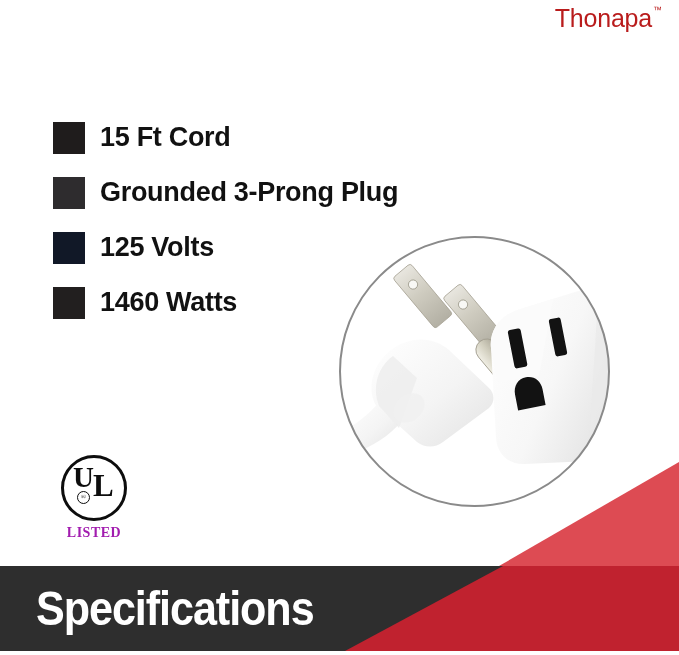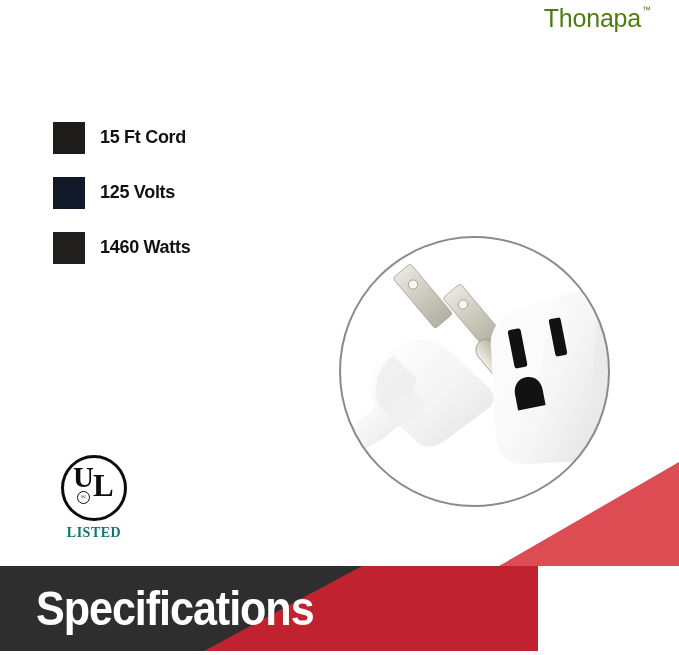--- a/index.html
+++ b/index.html
@@ -13,26 +13,26 @@
     position: relative;
     overflow: hidden;
     font-family: "Liberation Sans", sans-serif;
     -webkit-font-smoothing: antialiased;
   }
 
   
   .brand {
     position: absolute;
     top: 4px;
-    left: 1px;
+    left: 12px;
     width: 649px;
     text-align: right;
     font-size: 25px;
     font-weight: 400;
-    color: #4d7c0f;
+    color: #b91c1c;
     letter-spacing: -0.2px;
     white-space: nowrap;
   }
   .brand .tm {
     font-size: 9px;
     vertical-align: top;
     position: relative;
     top: 1px;
     left: 1px;
     letter-spacing: 0;
@@ -51,21 +51,21 @@
     height: 55px;
   }
   .feature-bullet {
     width: 32px;
     height: 32px;
     flex: 0 0 32px;
     box-sizing: border-box;
   }
   .feature-label {
     margin-left: 15px;
-    font-size: 18px;
+    font-size: 27px;
     font-weight: bold;
     color: #111111;
     letter-spacing: -0.3px;
     white-space: nowrap;
   }
 
   
   .ul-mark {
     position: absolute;
     left: 54px;
@@ -113,21 +113,21 @@
     line-height: 11px;
     text-align: center;
     color: #0d0d0d;
     font-family: "Liberation Serif", serif;
   }
   .ul-listed {
     margin-top: 4px;
     font-size: 14px;
     font-weight: bold;
     letter-spacing: 0.5px;
-    color: #0f766e;
+    color: #a21caf;
     font-family: "Liberation Serif", serif;
   }
 
   
   .product-circle {
     position: absolute;
     left: 339px;
     top: 236px;
     width: 271px;
     height: 271px;
@@ -141,21 +141,21 @@
     top: 236px;
     width: 271px;
     height: 271px;
   }
 
   
   .banner {
     position: absolute;
     left: 0;
     top: 566px;
-    width: 538px;
+    width: 679px;
     height: 85px;
     background: #2e2e2e;
     overflow: hidden;
   }
   .banner-title {
     position: absolute;
     left: 36px;
     top: 50%;
     transform: translateY(-52%) scaleX(0.88);
     transform-origin: left center;
@@ -193,20 +193,24 @@
   <span>Thonapa</span><span class="tm">™</span>
 </div>
 
 <div class="feature-list">
 
   <div class="feature-row">
     <span class="feature-bullet" style="background:#1f1c1c"></span>
     <span class="feature-label">15 Ft Cord</span>
   </div>
 
+  <div class="feature-row">
+    <span class="feature-bullet" style="background:#2e2c2e"></span>
+    <span class="feature-label">Grounded 3-Prong Plug</span>
+  </div>
 
 
   <div class="feature-row">
     <span class="feature-bullet" style="background:#111827"></span>
     <span class="feature-label">125 Volts</span>
   </div>
 
   <div class="feature-row">
     <span class="feature-bullet" style="background:#221f1f"></span>
     <span class="feature-label">1460 Watts</span>

